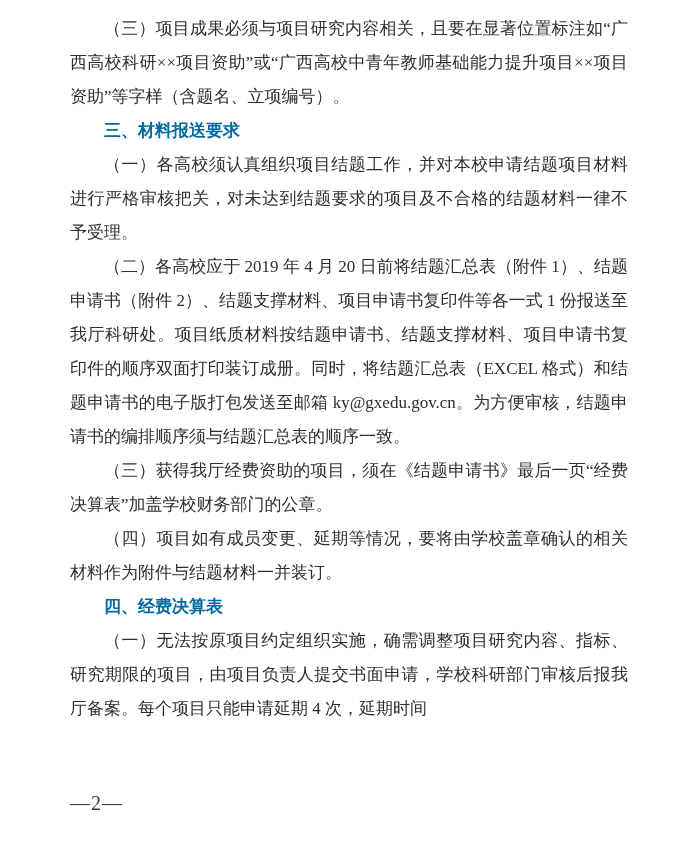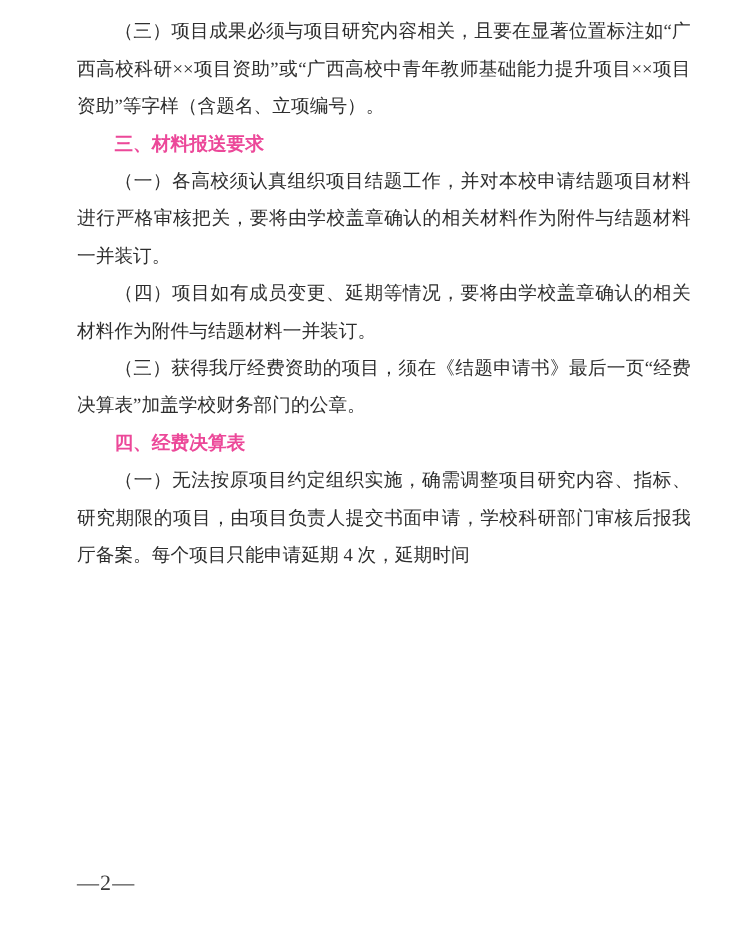--- a/index.html
+++ b/index.html
@@ -31,40 +31,41 @@
   }
   .para {
     margin: 0;
     text-indent: 2em;
   }
   .heading {
     margin: 0;
     text-indent: 2em;
     font-family: "Liberation Sans", "DejaVu Sans", sans-serif;
     font-weight: bold;
-    color: #ec4899;
+    color: #0369a1;
     text-align: left;
   }
   .page-num {
     position: absolute;
     left: 70px;
     top: 792px;
     font-family: "Liberation Serif", "DejaVu Serif", serif;
     font-size: 20px;
     color: #3a3a3a;
     letter-spacing: 1px;
   }
 </style>
 </head>
 <body>
 
 <div class="page">
   <div class="text-block">
     <p class="para">（三）项目成果必须与项目研究内容相关，且要在显著位置标注如“广西高校科研××项目资助”或“广西高校中青年教师基础能力提升项目××项目资助”等字样（含题名、立项编号）。</p>
     <p class="heading">三、材料报送要求</p>
-    <p class="para">（一）各高校须认真组织项目结题工作，并对本校申请结题项目材料进行严格审核把关，要将由学校盖章确认的相关材料作为附件与结题材料一并装订。</p>
+    <p class="para">（一）各高校须认真组织项目结题工作，并对本校申请结题项目材料进行严格审核把关，对未达到结题要求的项目及不合格的结题材料一律不予受理。</p>
+    <p class="para">（二）各高校应于 2019 年 4 月 20 日前将结题汇总表（附件 1）、结题申请书（附件 2）、结题支撑材料、项目申请书复印件等各一式 1 份报送至我厅科研处。项目纸质材料按结题申请书、结题支撑材料、项目申请书复印件的顺序双面打印装订成册。同时，将结题汇总表（EXCEL 格式）和结题申请书的电子版打包发送至邮箱 ky@gxedu.gov.cn。为方便审核，结题申请书的编排顺序须与结题汇总表的顺序一致。</p>
+    <p class="para">（三）获得我厅经费资助的项目，须在《结题申请书》最后一页“经费决算表”加盖学校财务部门的公章。</p>
     <p class="para">（四）项目如有成员变更、延期等情况，要将由学校盖章确认的相关材料作为附件与结题材料一并装订。</p>
-    <p class="para">（三）获得我厅经费资助的项目，须在《结题申请书》最后一页“经费决算表”加盖学校财务部门的公章。</p>
     <p class="heading">四、经费决算表</p>
     <p class="para">（一）无法按原项目约定组织实施，确需调整项目研究内容、指标、研究期限的项目，由项目负责人提交书面申请，学校科研部门审核后报我厅备案。每个项目只能申请延期 4 次，延期时间</p>
   </div>
   <span class="page-num">—2—</span>
 </div>
 
 </body></html>

